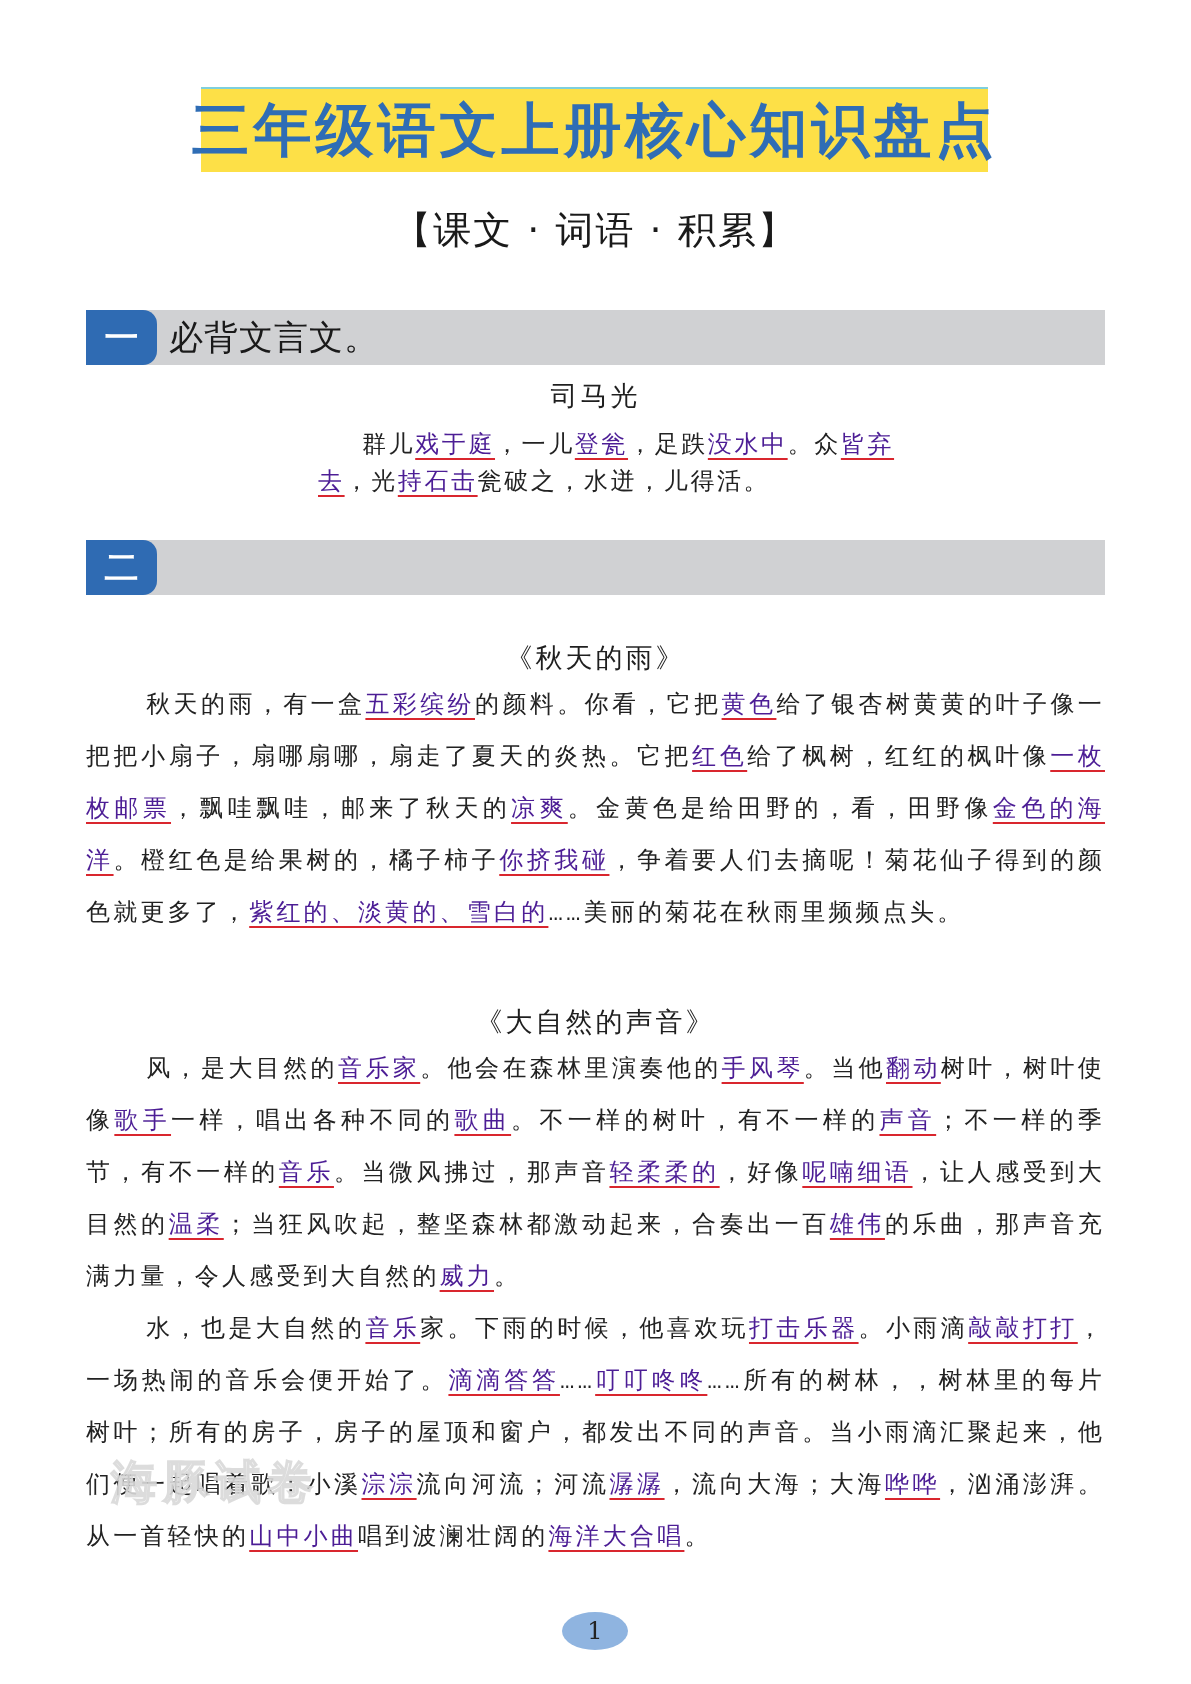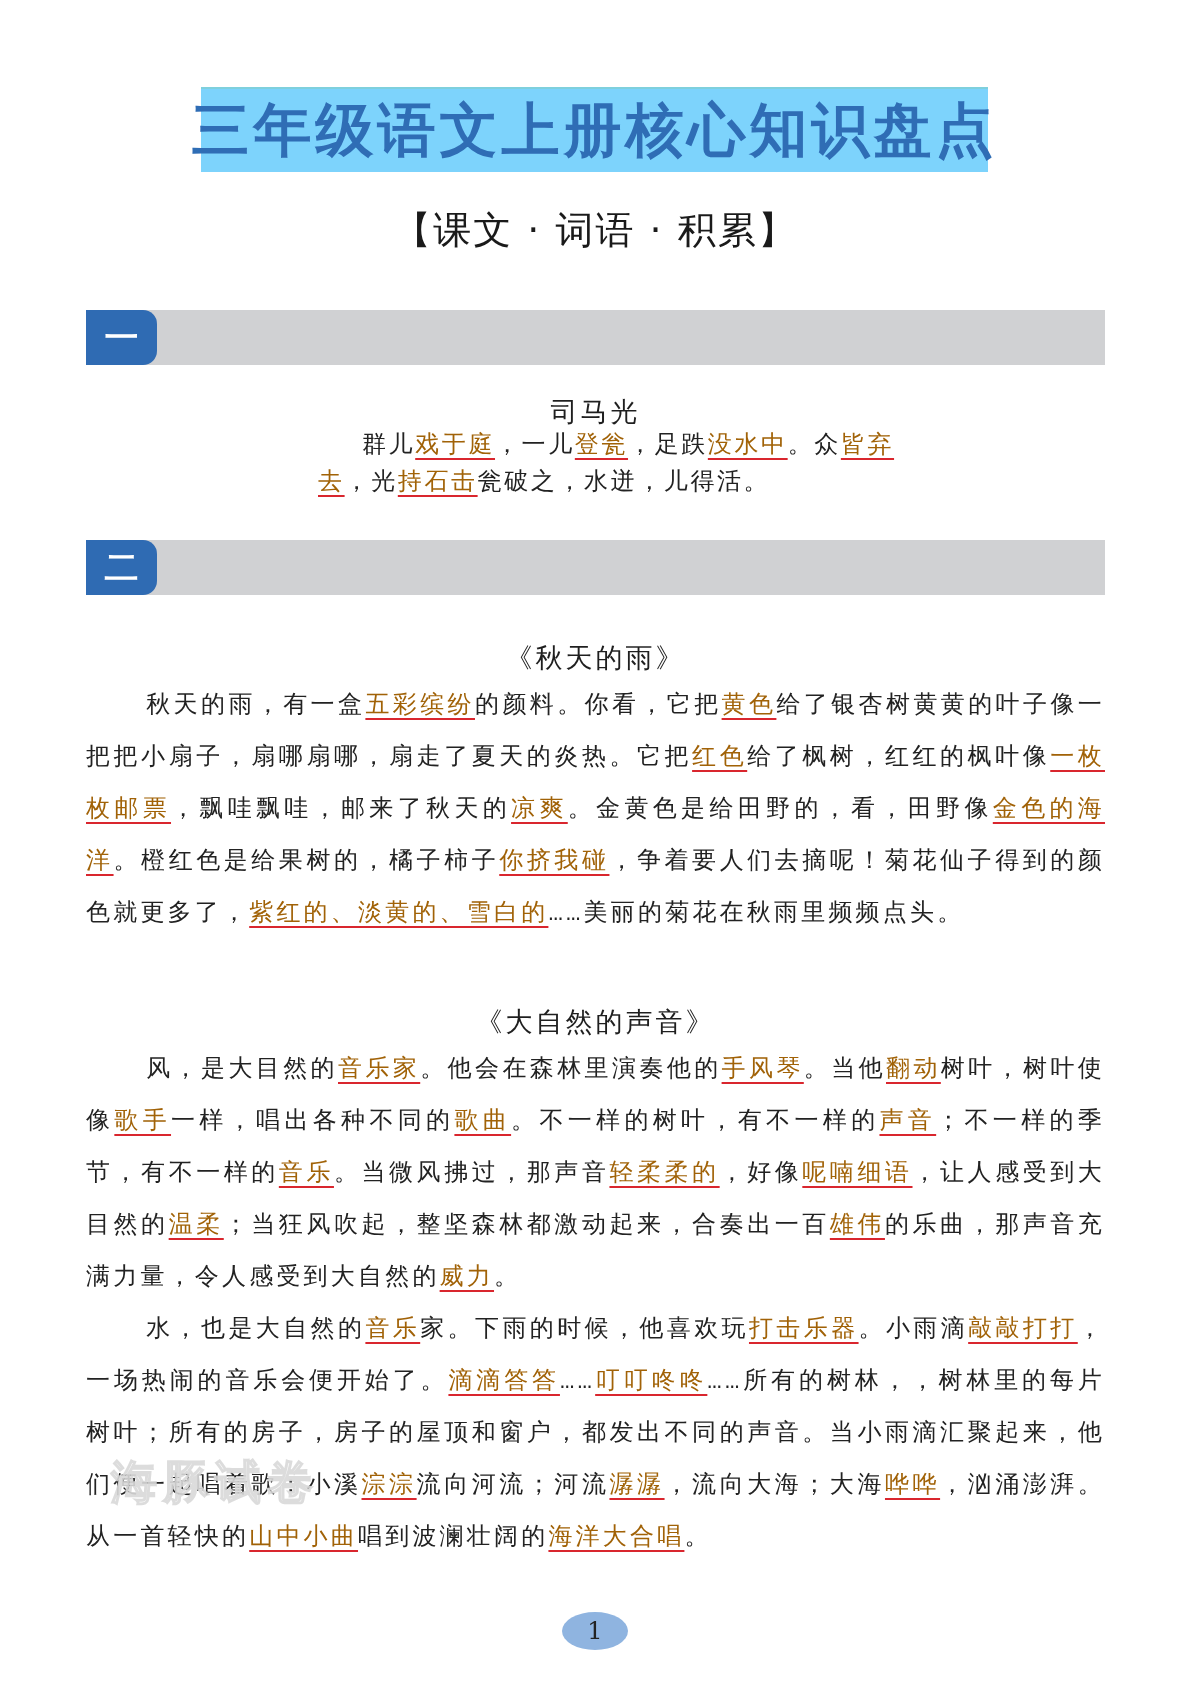--- a/index.html
+++ b/index.html
@@ -1,40 +1,40 @@
 <!DOCTYPE html>
 <html><head>
   <meta charset="utf-8">
   <style>
     html, body { margin: 0; padding: 0; background: #ffffff; }
     body { width: 1191px; height: 1684px; position: relative; overflow: hidden;
            font-family: "DejaVu Serif", "Liberation Serif", serif; color: #222; }
 
     .title-box { position: absolute; left: 201px; top: 87px; width: 787px; height: 85px;
-                 background: #7dd3fc; border-top: 2px solid #7fd0dd; box-sizing: border-box;
+                 background: #fde047; border-top: 2px solid #7fd0dd; box-sizing: border-box;
                  display: flex; align-items: center; justify-content: center; }
     .title-text { font-family: "DejaVu Sans", "Liberation Sans", sans-serif; font-weight: bold;
                   font-size: 58px; color: #2f6db5; letter-spacing: 4px; white-space: nowrap; }
 
     .subtitle { position: absolute; left: 0; width: 1191px; top: 205px; text-align: center;
                 font-family: "DejaVu Sans", "Liberation Sans", sans-serif; font-size: 38px;
                 color: #1a1a1a; letter-spacing: 2px; }
 
     .sec-header { position: absolute; left: 86px; width: 1019px; height: 55px;
                   background: #d0d1d3; display: flex; align-items: center; }
     .sec-badge { width: 71px; height: 55px; background: #2f6bb3; color: #fff;
                  border-radius: 0 14px 14px 0; display: flex; align-items: center; justify-content: center;
                  font-family: "DejaVu Sans", "Liberation Sans", sans-serif; font-size: 34px; font-weight: bold; }
     .sec-title { margin-left: 12px; font-family: "DejaVu Serif", "Liberation Serif", serif;
                  font-size: 34px; color: #1a1a1a; letter-spacing: 1px; }
 
     .poem-title { position: absolute; left: 0; width: 1191px; text-align: center; font-size: 27px;
                   letter-spacing: 3px; color: #1f1f1f; }
     .line { position: absolute; font-size: 24px; letter-spacing: 2.6px; white-space: nowrap; color: #222; }
-    .hl { color: #a16207; text-decoration: underline; text-decoration-color: #d9262e;
+    .hl { color: #4c1d95; text-decoration: underline; text-decoration-color: #d9262e;
           text-decoration-thickness: 2px; text-underline-offset: 6px; }
 
     .para { position: absolute; left: 86px; width: 1019px; font-size: 24px; line-height: 52px;
             letter-spacing: 3.2px; text-align: justify; text-align-last: left; color: #222; font-family: Liberation Mono, monospace; }
     .para .indent { display: inline-block; width: 60px; }
 
     .watermark { position: absolute; left: 88px; top: 1452px; font-family: "DejaVu Sans", "Liberation Sans", sans-serif;
                  font-size: 46px; font-weight: bold; color: transparent; -webkit-text-stroke: 1.5px #d9d9d9;
                  letter-spacing: 6px; opacity: 0.9; margin-left: 23px; }
 
@@ -45,22 +45,23 @@
 </head>
 <body>
 
 <div class="title-box">
   <span class="title-text">三年级语文上册核心知识盘点</span>
 </div>
 <div class="subtitle">【课文 · 词语 · 积累】</div>
 
 <div class="sec-header" style="top:310px;">
   <div class="sec-badge">一</div>
+  <div class="sec-title">必背文言文。</div>
 </div>
-<div class="poem-title" style="top:378px;margin-top:16px;">司马光</div>
+<div class="poem-title" style="top:378px;">司马光</div>
 <div class="line" style="left:362px; top:428px;"><span>群儿</span><span class="hl">戏于庭</span><span>，一儿</span><span class="hl">登瓮</span><span>，足跌</span><span class="hl">没水中</span><span>。众</span><span class="hl">皆弃</span></div>
 <div class="line" style="left:283px; top:465px;margin-left:35px;"><span class="hl">去</span><span>，光</span><span class="hl">持石击</span><span>瓮破之，水迸，儿得活。</span></div>
 
 <div class="sec-header" style="top:540px;">
   <div class="sec-badge">二</div>
 </div>
 
 <div class="poem-title" style="top:640px;">《秋天的雨》</div>
 <div class="para" style="top:680px;"><span class="indent"></span><span>秋天的雨，有一盒</span><span class="hl">五彩缤纷</span><span>的颜料。你看，它把</span><span class="hl">黄色</span><span>给了银杏树黄黄的叶子像一把把小扇子，扇哪扇哪，扇走了夏天的炎热。它把</span><span class="hl">红色</span><span>给了枫树，红红的枫叶像</span><span class="hl">一枚枚邮票</span><span>，飘哇飘哇，邮来了秋天的</span><span class="hl">凉爽</span><span>。金黄色是给田野的，看，田野像</span><span class="hl">金色的海洋</span><span>。橙红色是给果树的，橘子柿子</span><span class="hl">你挤我碰</span><span>，争着要人们去摘呢！菊花仙子得到的颜色就更多了，</span><span class="hl">紫红的、淡黄的、雪白的</span><span>……美丽的菊花在秋雨里频频点头。</span></div>
 

